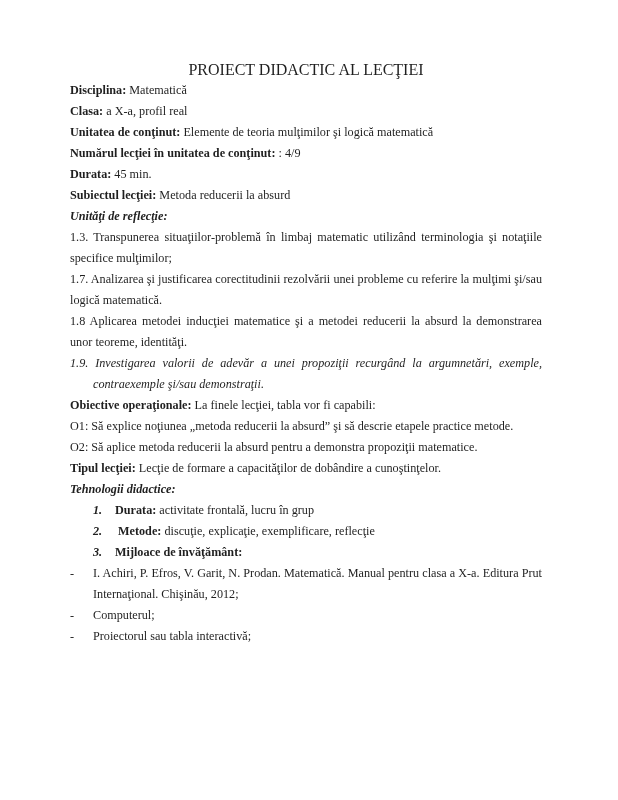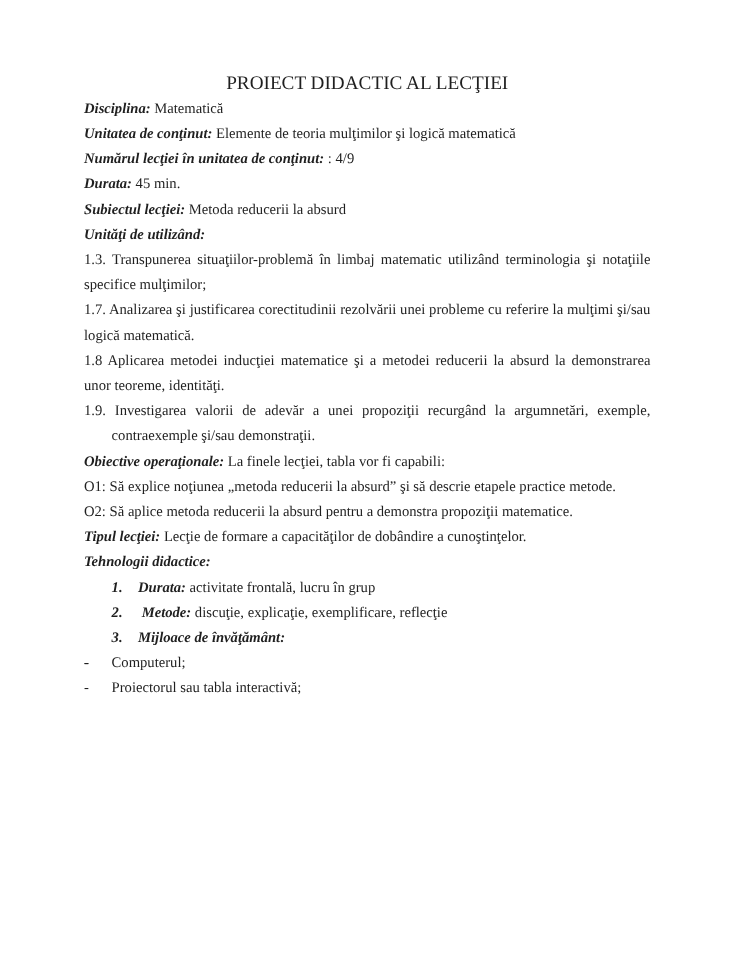--- a/index.html
+++ b/index.html
@@ -22,26 +22,27 @@
     font-size: 12.2px;
     line-height: 21px;
     color: #1f1f1f;
   }
   p { margin: 0; text-align: justify; }
   p.title {
     text-align: center;
     font-size: 16px;
     line-height: 21px;
   }
-  .bi { font-weight: 700; font-style: italic; }
+  .bi { font-weight: 700; }
   p.kv, p.heading, p.numbered { text-align: left; }
   p.heading { font-weight: 700; font-style: italic; }
   p.body-hang {
     padding-left: 23px;
     text-indent: -23px;
+    font-style: italic;
   }
   p.numbered { padding-left: 23px; }
   .num {
     display: inline-block;
     width: 22px;
     font-weight: 700;
     font-style: italic;
     text-indent: 0;
   }
   p.bullet {
@@ -54,34 +55,35 @@
     top: 0;
   }
 </style>
 </head>
 <body>
 
 <div class="page">
   <p class="title">PROIECT DIDACTIC AL LECŢIEI</p>
   <div id="doc-body">
       <p class="kv"><span class="bi">Disciplina:</span><span class="txt"> Matematică</span></p>
+      <p class="kv"><span class="bi">Clasa:</span><span class="txt"> a X-a, profil real</span></p>
       <p class="kv"><span class="bi">Unitatea de conţinut:</span><span class="txt"> Elemente de teoria mulţimilor şi logică matematică</span></p>
       <p class="kv"><span class="bi">Numărul lecţiei în unitatea de conţinut:</span><span class="txt"> : 4/9</span></p>
       <p class="kv"><span class="bi">Durata:</span><span class="txt"> 45 min.</span></p>
       <p class="kv"><span class="bi">Subiectul lecţiei:</span><span class="txt"> Metoda reducerii la absurd</span></p>
-      <p class="heading"><span>Unităţi de utilizând:</span></p>
+      <p class="heading"><span>Unităţi de reflecţie:</span></p>
       <p class="body"><span class="txt">1.3. Transpunerea situaţiilor-problemă în limbaj matematic utilizând terminologia şi notaţiile specifice mulţimilor;</span></p>
       <p class="body"><span class="txt">1.7. Analizarea şi justificarea corectitudinii rezolvării unei probleme cu referire la mulţimi şi/sau logică matematică.</span></p>
       <p class="body"><span class="txt">1.8 Aplicarea metodei inducţiei matematice şi a metodei reducerii la absurd la demonstrarea unor teoreme, identităţi.</span></p>
       <p class="body-hang"><span class="txt">1.9. Investigarea valorii de adevăr a unei propoziţii recurgând la argumnetări, exemple, contraexemple şi/sau demonstraţii.</span></p>
       <p class="kv"><span class="bi">Obiective operaţionale:</span><span class="txt"> La finele lecţiei, tabla vor fi capabili:</span></p>
       <p class="body"><span class="txt">O1: Să explice noţiunea „metoda reducerii la absurd” şi să descrie etapele practice metode.</span></p>
       <p class="body"><span class="txt">O2: Să aplice metoda reducerii la absurd pentru a demonstra propoziţii matematice.</span></p>
       <p class="kv"><span class="bi">Tipul lecţiei:</span><span class="txt"> Lecţie de formare a capacităţilor de dobândire a cunoştinţelor.</span></p>
       <p class="heading"><span>Tehnologii didactice:</span></p>
       <p class="numbered"><span class="num">1.</span><span class="bi">Durata:</span><span class="txt"> activitate frontală, lucru în grup</span></p>
       <p class="numbered"><span class="num">2.</span><span class="bi"> Metode:</span><span class="txt"> discuţie, explicaţie, exemplificare, reflecţie</span></p>
       <p class="numbered"><span class="num">3.</span><span class="bi">Mijloace de învăţământ:</span></p>
-      <p class="bullet"><span class="dash">-</span></p>
+      <p class="bullet"><span class="dash">-</span><span class="txt">I. Achiri, P. Efros, V. Garit, N. Prodan. Matematică. Manual pentru clasa a X-a. Editura Prut Internaţional. Chişinău, 2012;</span></p>
       <p class="bullet"><span class="dash">-</span><span class="txt">Computerul;</span></p>
       <p class="bullet"><span class="dash">-</span><span class="txt">Proiectorul sau tabla interactivă;</span></p>
     </div>
 </div>
 
 </body></html>

